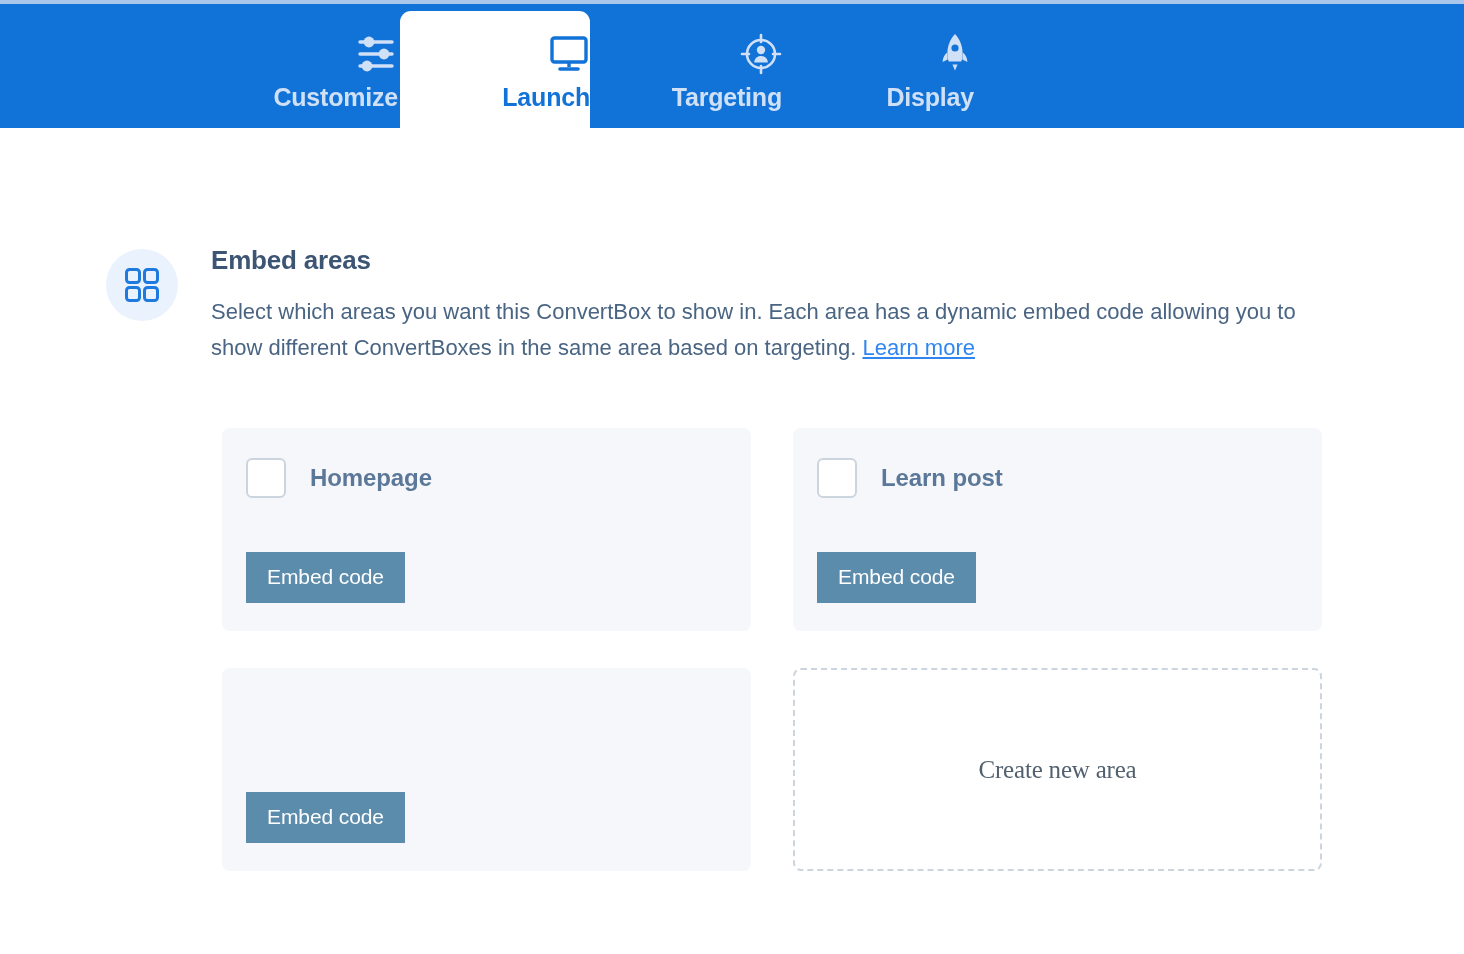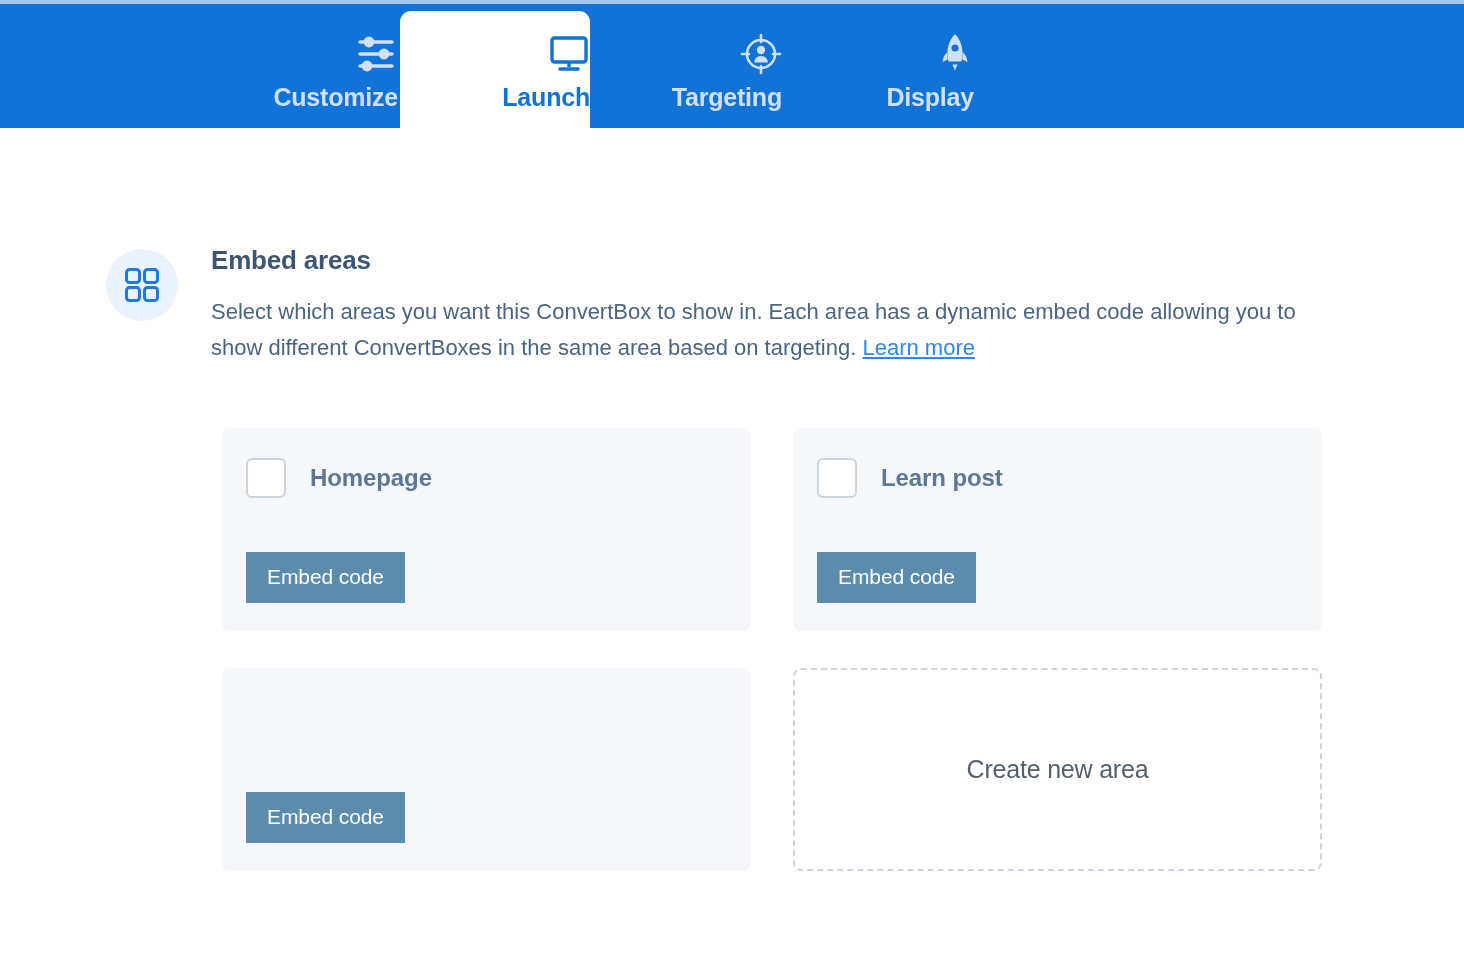--- a/index.html
+++ b/index.html
@@ -186,20 +186,21 @@
     display: flex;
     align-items: center;
     justify-content: center;
     cursor: pointer;
   }
 
   .create-card-label {
     font-size: 25px;
     color: #53616f;
     letter-spacing: -0.2px;
+    font-family: Liberation Serif, serif;
   }
 </style>
 </head>
 <body>
 
 <div class="top-strip"></div>
 
 <div class="tabbar">
 
   <div class="tab-spacer-left"></div>

